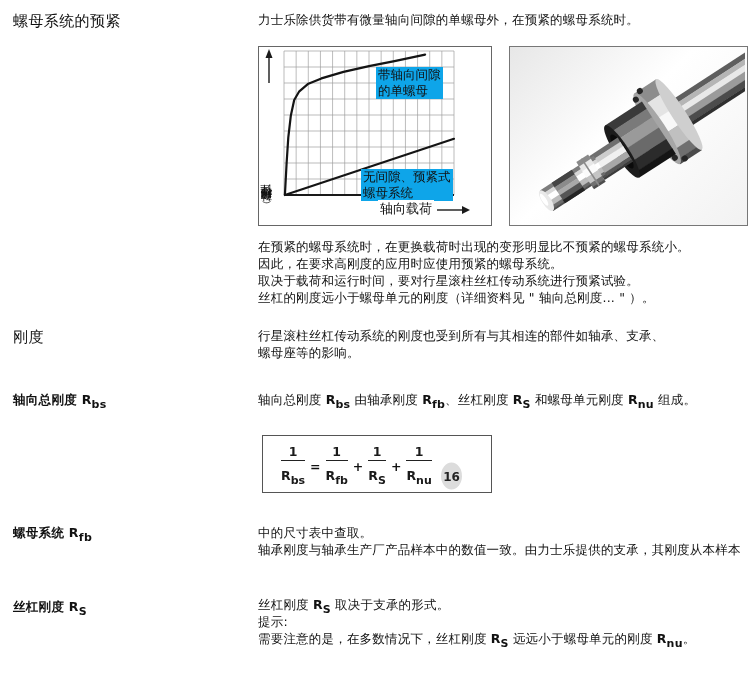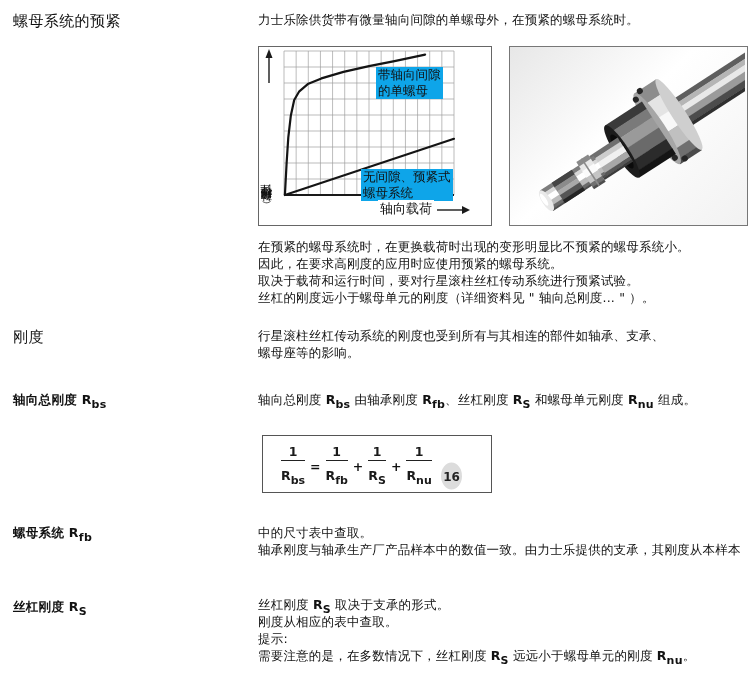--- a/index.html
+++ b/index.html
@@ -212,18 +212,17 @@
   <div class="tcol" style="top:524px">
     <div>中的尺寸表中查取。</div>
     <div>轴承刚度与轴承生产厂产品样本中的数值一致。由力士乐提供的支承，其刚度从本样本</div>
   </div>
 
   <div class="h2" style="top:598px">
     <span>丝杠刚度 </span><span>R</span><sub>S</sub>
   </div>
   <div class="tcol" style="top:596px">
     <div><span>丝杠刚度 </span><b><span>R</span><sub>S</sub></b><span> 取决于支承的形式。</span></div>
-    <div>刚度从相应的表中查取。</div>
     <div style="margin-top:0;font-weight:normal">提示:</div>
     <div><span>需要注意的是，在多数情况下，丝杠刚度 </span><b><span>R</span><sub>S</sub></b><span> 远远小于螺母单元的刚度 </span><b><span>R</span><sub>nu</sub></b><span>。</span></div>
   </div>
 
 </div>
 
 </body></html>

